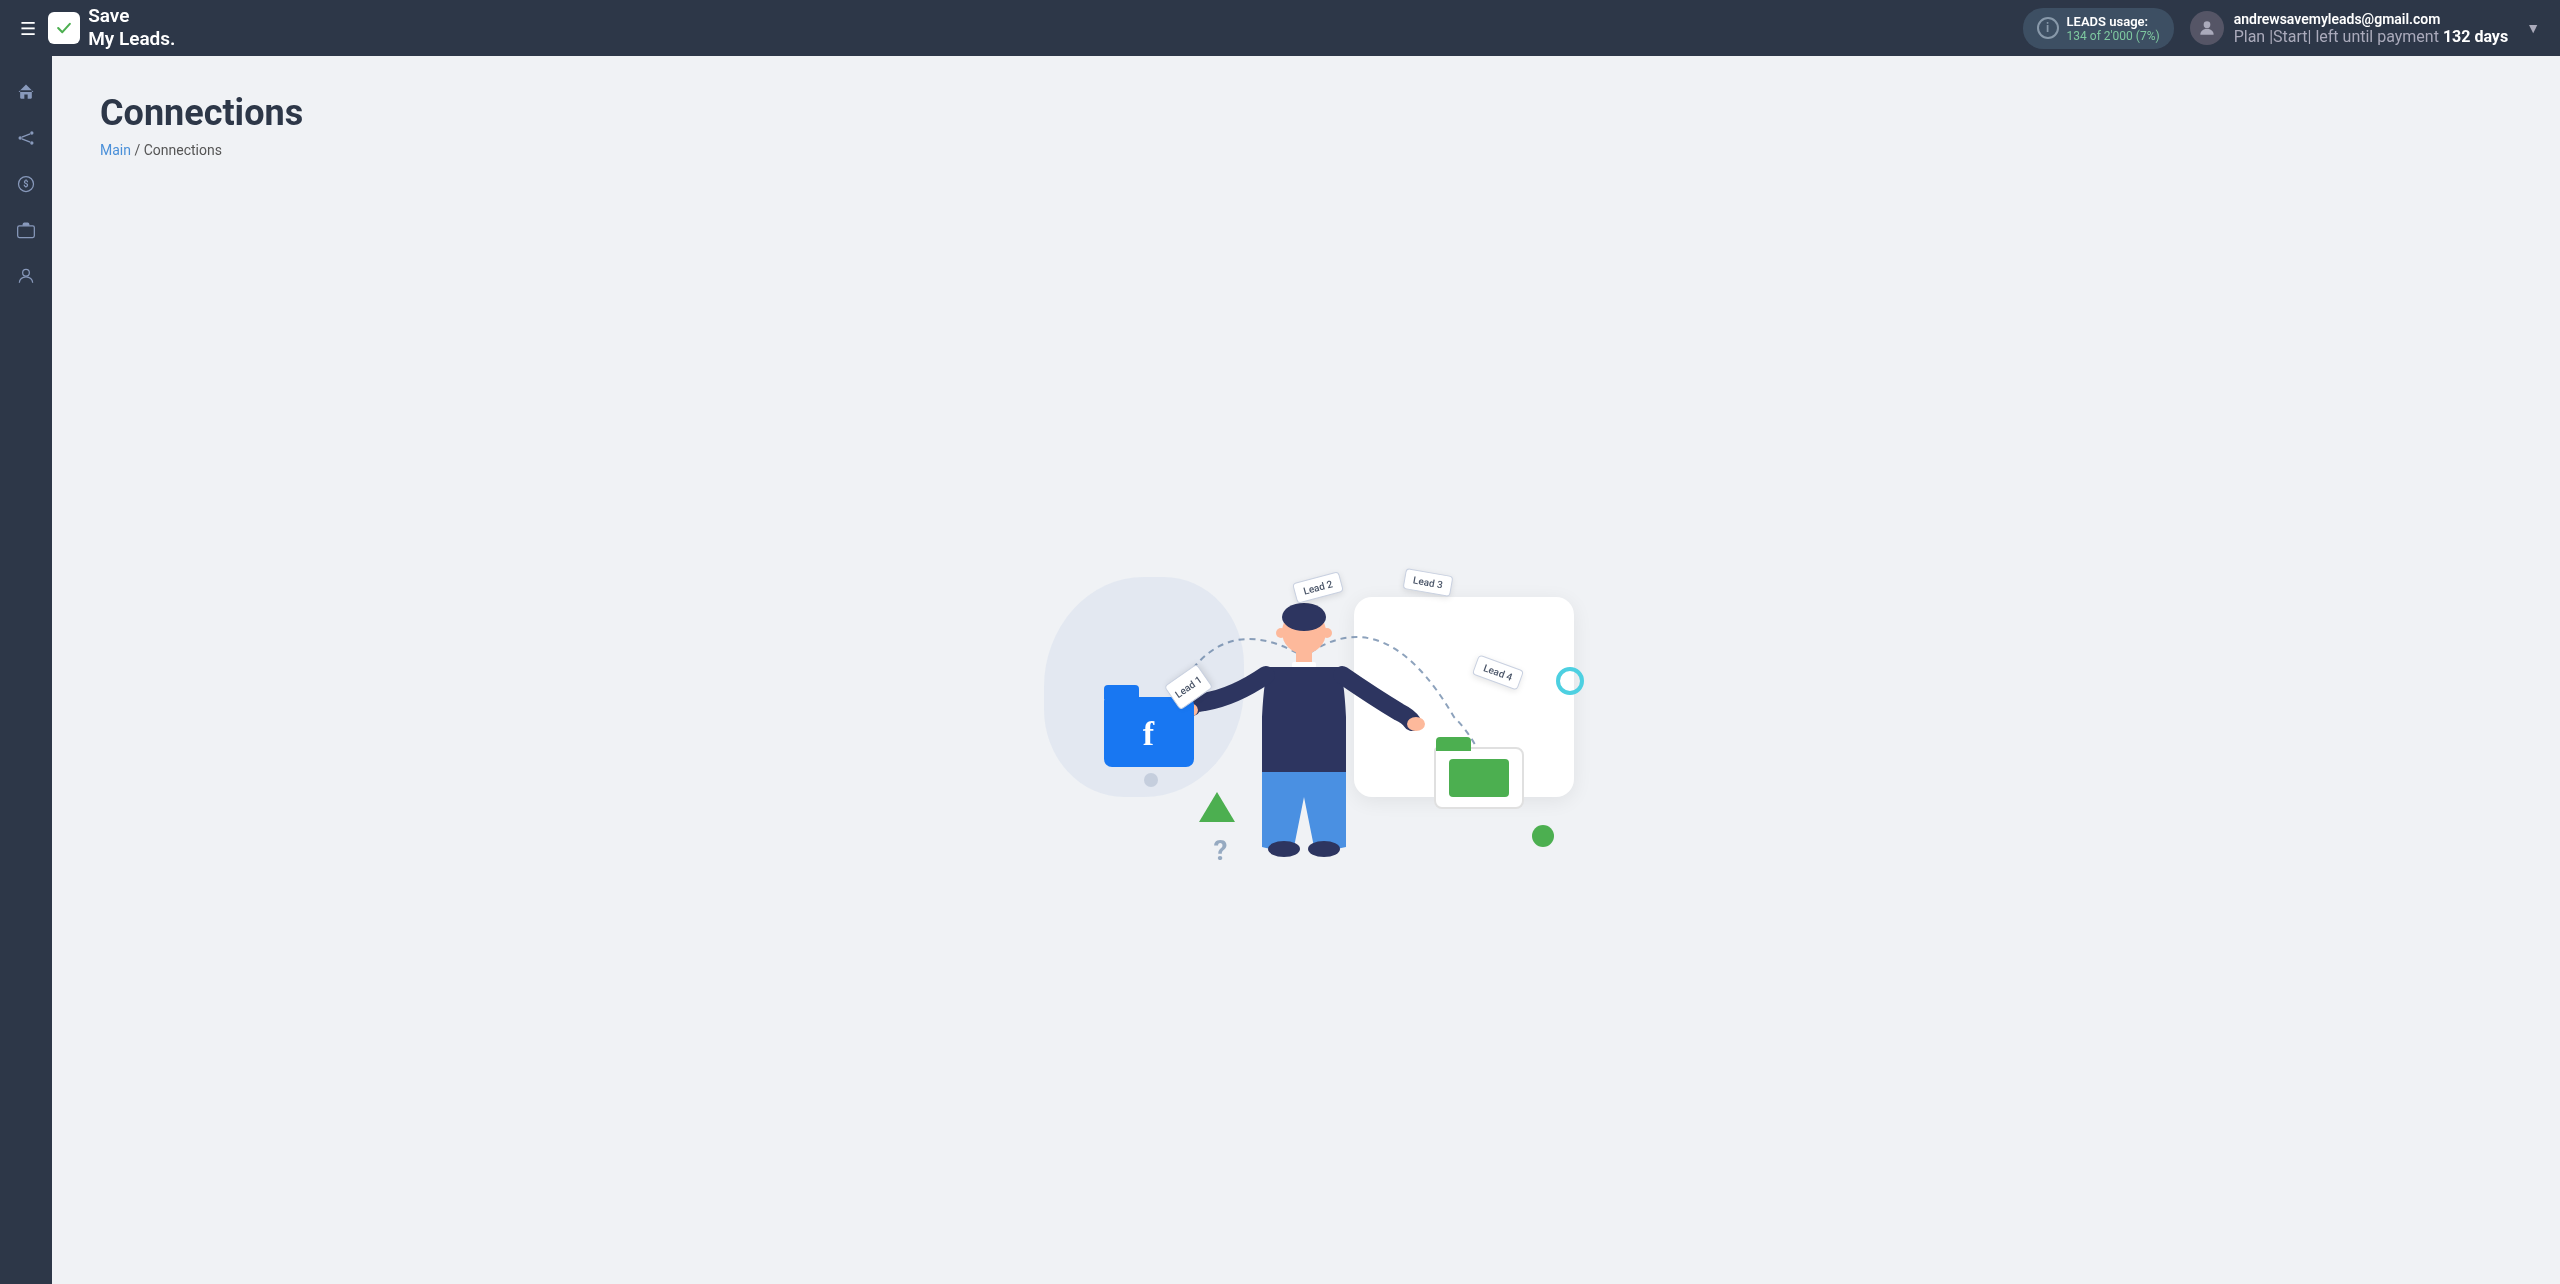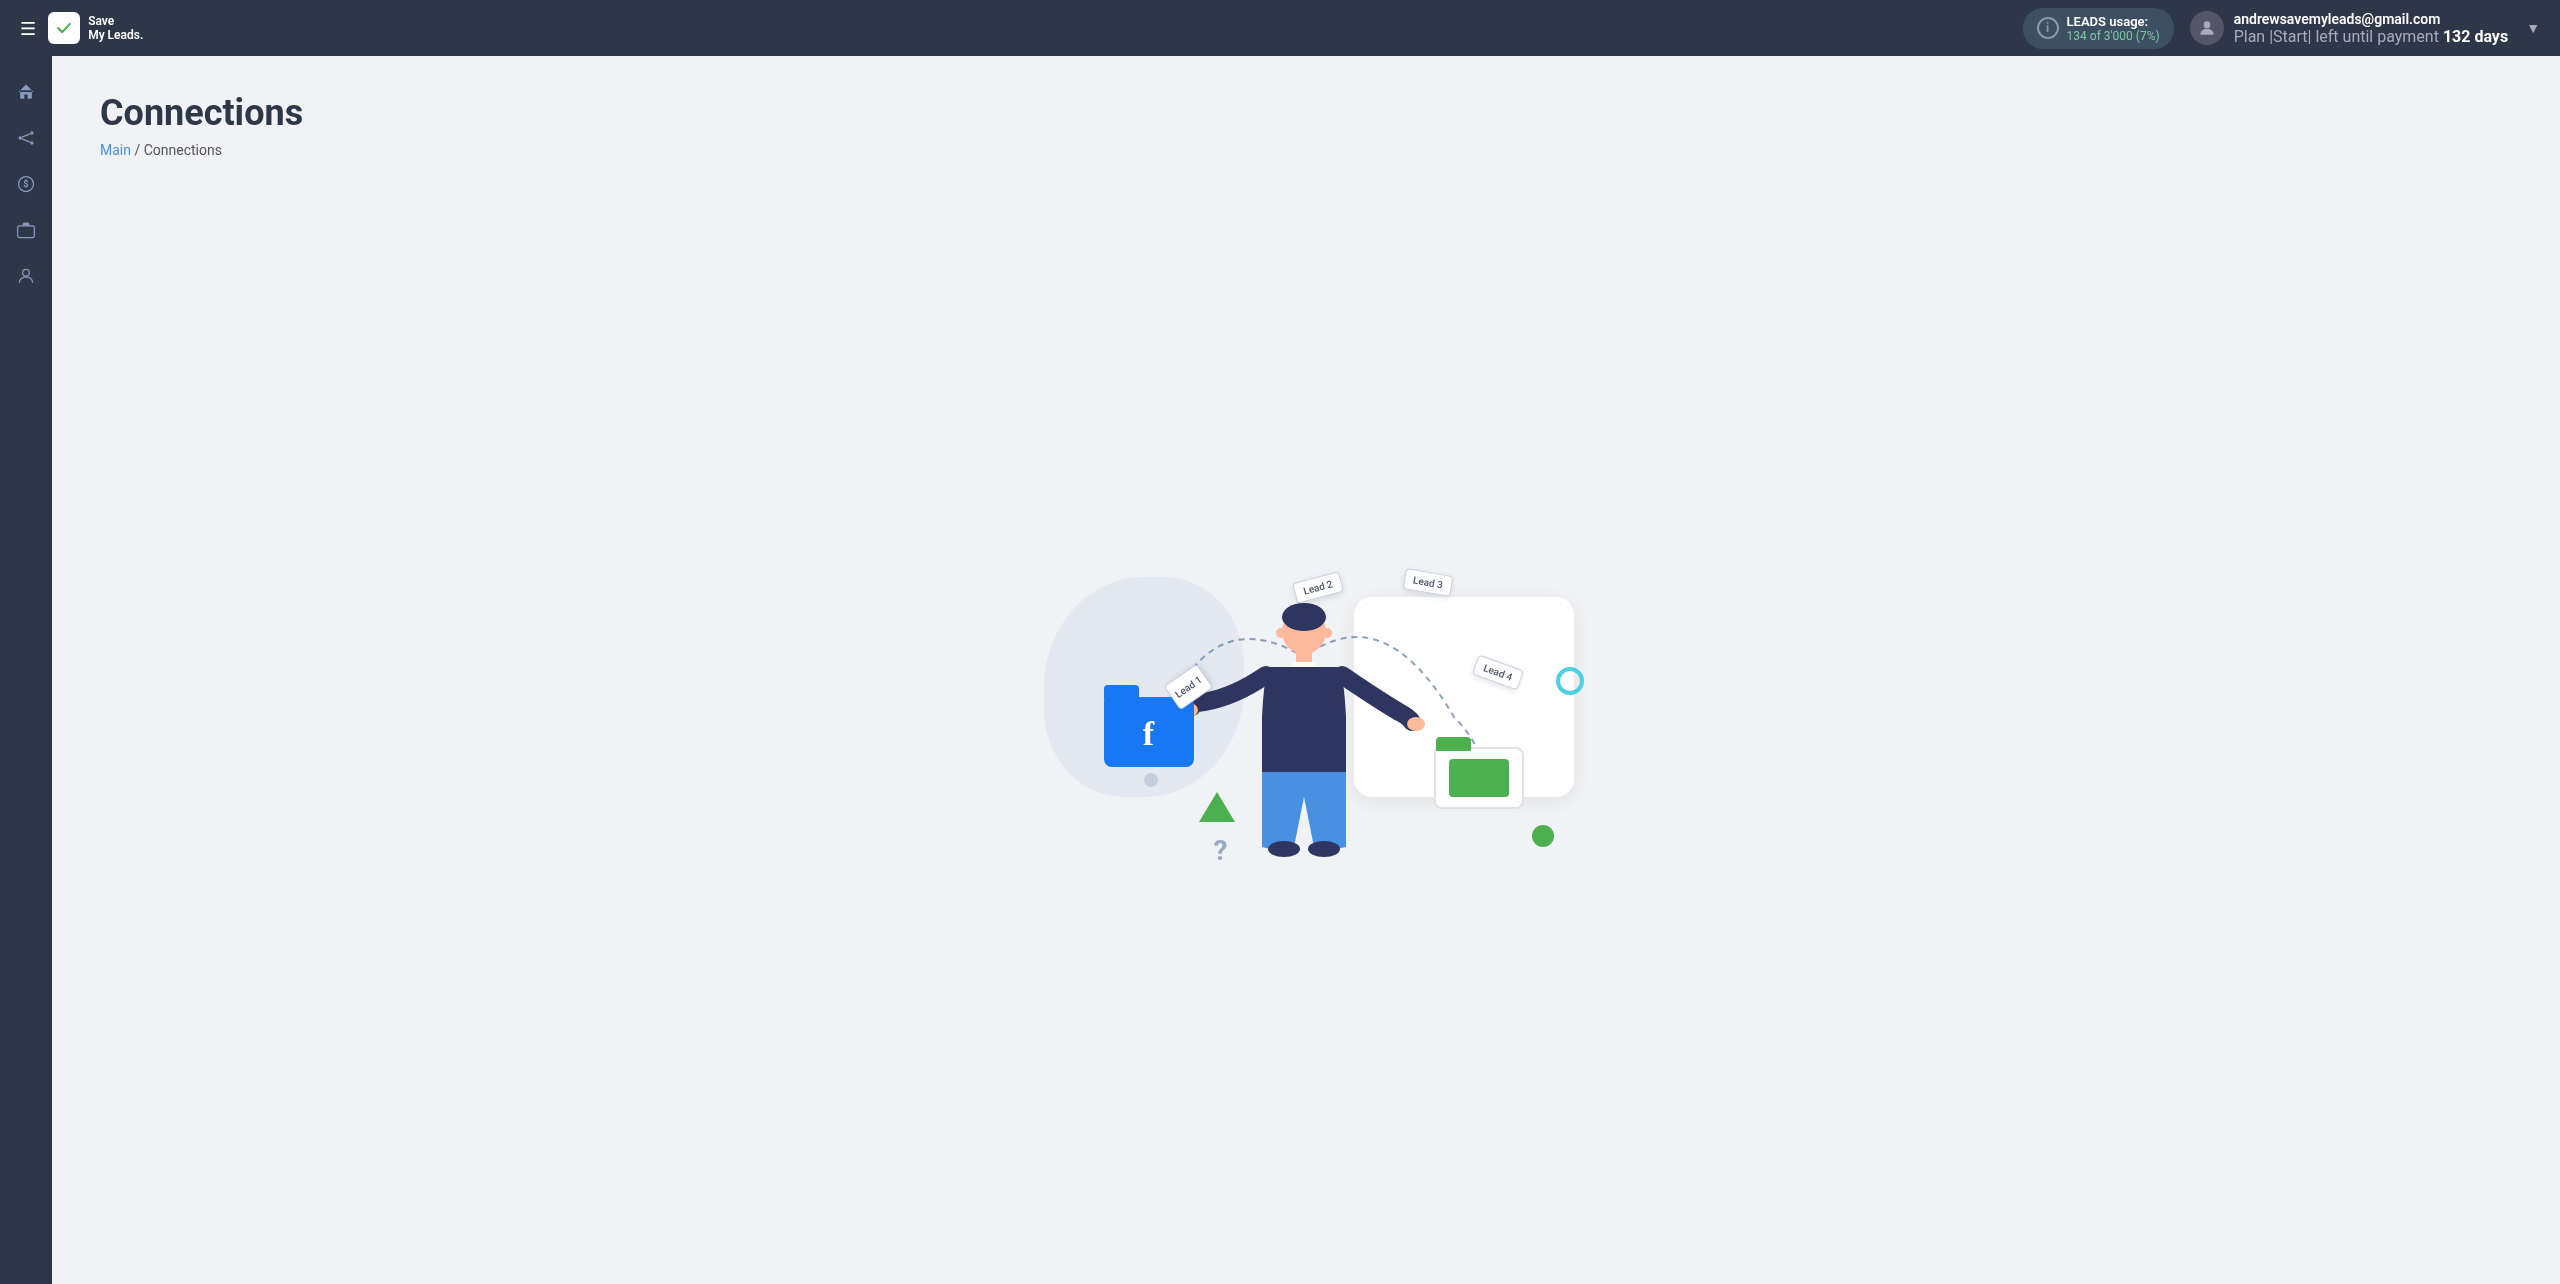--- a/index.html
+++ b/index.html
@@ -19,21 +19,21 @@
     .topnav-left { display: flex; align-items: center; gap: 12px; flex: 1; }
     .hamburger-icon { color: #fff; font-size: 18px; cursor: pointer; }
     .logo-box { display: flex; align-items: center; gap: 8px; }
     .logo-checkmark {
       width: 32px; height: 32px;
       background: #fff;
       border-radius: 6px;
       display: flex; align-items: center; justify-content: center;
     }
     .logo-checkmark svg { width: 20px; height: 20px; }
-    .logo-text { color: #fff; font-size: 12px; font-weight: 600; line-height: 1.2; }
+    .logo-text { color: #fff; font-size: 19px; font-weight: 600; line-height: 1.2; }
     .logo-text span { display: block; }
 
     .topnav-center { display: flex; align-items: center; gap: 12px; }
     .leads-usage-box {
       background: #3d4f63;
       border-radius: 20px;
       padding: 6px 14px;
       display: flex; align-items: center; gap: 8px;
     }
     .info-icon-circle {
@@ -325,21 +325,21 @@
         <span>My Leads.</span>
       </div>
     </div>
   </div>
 
   <div class="topnav-center">
     <div class="leads-usage-box">
       <div class="info-icon-circle">i</div>
       <div>
         <div class="leads-text">LEADS usage:</div>
-        <div class="leads-sub">134 of 3'000 (7%)</div>
+        <div class="leads-sub">134 of 2'000 (7%)</div>
       </div>
     </div>
   </div>
 
   <div class="topnav-right">
     <div class="user-avatar-circle">
       <svg viewBox="0 0 24 24" width="20" height="20" fill="#aab">
         <circle cx="12" cy="8" r="4"></circle>
         <path d="M4 20c0-4 3.6-7 8-7s8 3 8 7"></path>
       </svg>

